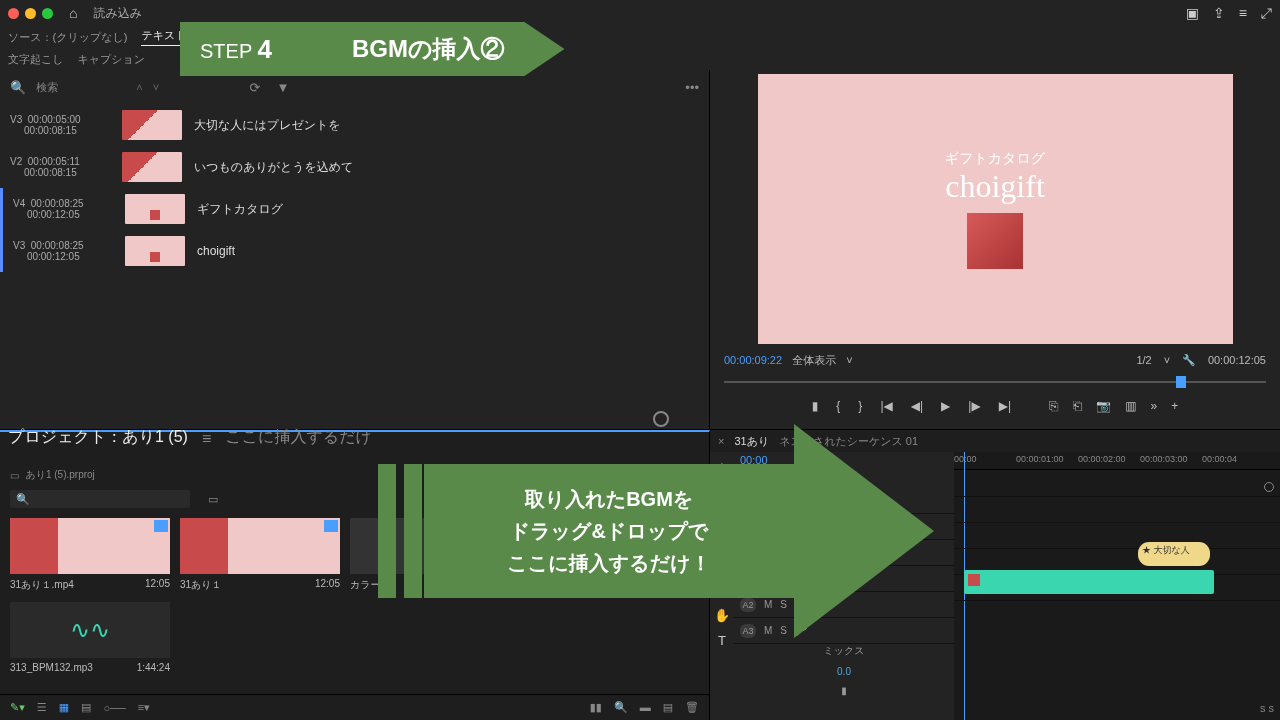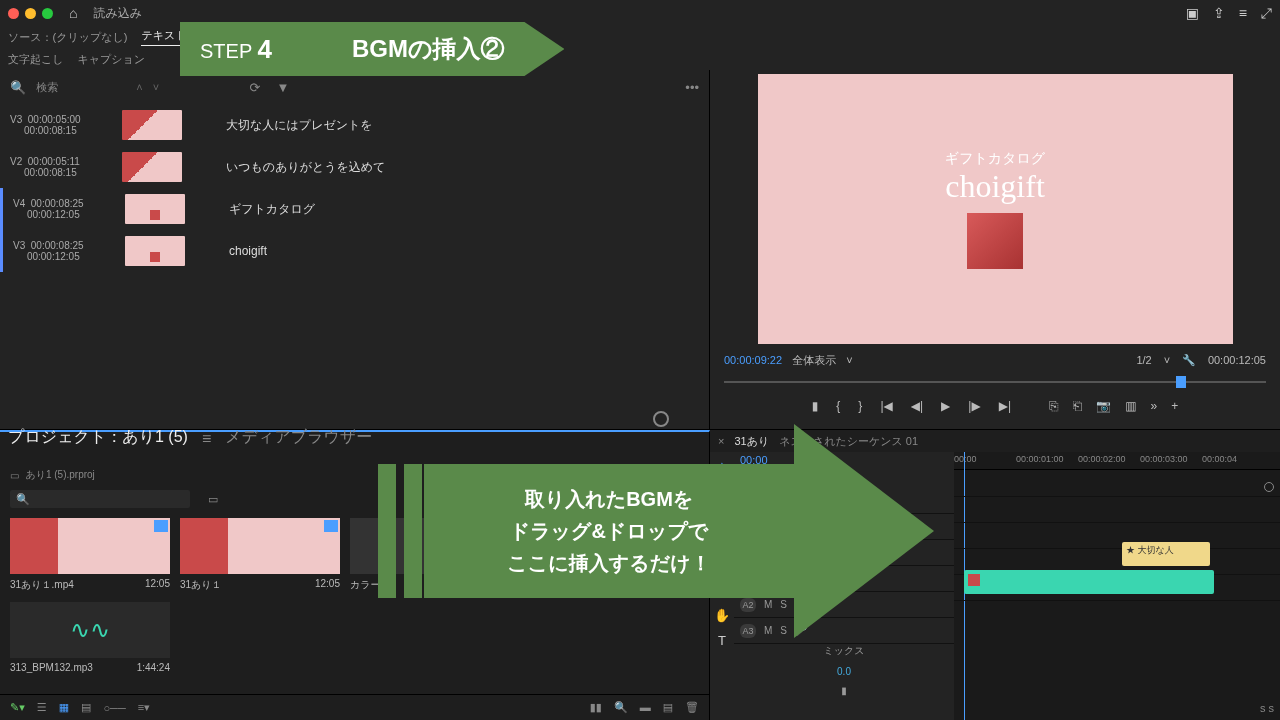--- a/index.html
+++ b/index.html
@@ -37,21 +37,21 @@
   .search-box { flex: 0 0 90px; color: #888; }
   .tp-icons { margin-left: auto; display: flex; gap: 16px; color: #888; font-size: 13px; }
   .caption-list { flex: 1; overflow: hidden; }
   .caption-row { display: flex; align-items: center; padding: 6px 10px; gap: 12px; }
   .caption-row.sel { border-left: 3px solid #5a8cff; }
   .cap-meta { width: 100px; color: #aaa; font-size: 10px; }
   .cap-track { display: block; }
   .cap-thumb { width: 60px; height: 30px; background: linear-gradient(135deg, #c94a4a 40%, #f0c8c8 40%); border-radius: 1px; position: relative; }
   .cap-thumb.pink { background: #f0c8c8; }
   .cap-thumb.pink::after { content:""; position:absolute; width:10px; height:10px; background:#c94a4a; left:25px; top:16px; }
-  .cap-text { color: #ddd; font-size: 12px; margin-left: 32px; }
+  .cap-text { color: #ddd; font-size: 12px; }
   .scroll-knob { position: absolute; right: 40px; bottom: 2px; width: 16px; height: 16px; border: 2px solid #888; border-radius: 50%; }
 
   
   .program { background: #232323; border-bottom: 1px solid #000; display: flex; flex-direction: column; padding: 4px; }
   .prog-view { flex: 0 0 270px; margin: 0 auto; width: 475px; background: #f0c8c8; position: relative; display: flex; flex-direction: column; align-items: center; justify-content: center; }
   .prog-sub { color: #fff; font-size: 14px; }
   .prog-title { color: #fff; font-size: 32px; font-family: serif; }
   .prog-card { width: 56px; height: 56px; background: linear-gradient(135deg,#d85a5a,#a83232); margin-top: 8px; }
   .prog-ctrl { height: 24px; display: flex; align-items: center; padding: 0 10px; gap: 10px; color: #bbb; font-size: 11px; margin-top: 4px; }
   .tc-blue { color: #4a9eff; }
@@ -91,21 +91,21 @@
   .track-head { height: 26px; border-bottom:1px solid #111; display:flex; align-items:center; padding:0 6px; gap:8px; color:#999; font-size:10px; }
   .track-toggle { width:16px; height:14px; background:#3a3a3a; border-radius:6px; display:inline-flex; align-items:center; justify-content:center; font-size:9px; }
   .track-toggle.on { background:#4a9eff; color:#fff; }
   .mix-row { height:22px; display:flex; align-items:center; gap:8px; padding:0 6px; color:#999; font-size:10px;flex-direction:column; }
   .mix-val { color:#4ad; }
   .tl-content { flex:1; background:#1a1a1a; position:relative; }
   .tl-ruler2 { height:18px; border-bottom:1px solid #000; position:relative; }
   .ruler-tick { position:absolute; top:2px; font-size:9px; color:#888; }
   .playhead { position:absolute; top:0; bottom:0; width:1px; background:#4a9eff; left:10px; }
   .clip { position:absolute; height:24px; border-radius:2px; }
-  .clip.vid { background:#f0d88a; top:90px; left:168px; width:88px; font-size:9px; color:#333; padding:2px 4px; overflow:hidden; }
+  .clip.vid { background:#f0d88a; top:90px; left:184px; width:72px; font-size:9px; color:#333; padding:2px 4px; overflow:hidden;border-radius:11px; }
   .clip.aud { background:#3ad6b0; top:118px; left:10px; width:250px; }
   .clip.aud::before { content:""; position:absolute; left:4px; top:4px; width:12px; height:12px; background:#c94a4a; }
   .lane-line { position:absolute; left:0; right:0; height:1px; background:#111; }
 
   
   .arrow-wrap { position:absolute; left:378px; top:454px; width:570px; height:200px; z-index:40; pointer-events:none; }
   .arrow-bars { position:absolute; left:0; top:10px; display:flex; gap:8px; }
   .arrow-bars span { width:18px; height:134px; background:#5a8a4a; display:block; }
   .arrow-body { position:absolute; left:46px; top:10px; width:370px; height:134px; background:#5a8a4a; color:#fff; display:flex; flex-direction:column; align-items:center; justify-content:center; font-size:20px; font-weight:bold; line-height:1.6; }
   .arrow-head { position:absolute; left:416px; top:-30px; width:0; height:0; border-top:107px solid transparent; border-bottom:107px solid transparent; border-left:140px solid #5a8a4a; }
@@ -234,21 +234,21 @@
         <span>»</span>
         <span>+</span>
       </div>
     </div>
   </div>
 
   <div class="project">
     <div class="proj-tabs">
       <span class="active">プロジェクト：あり1 (5)</span>
       <span>≡</span>
-      <span>メディアブラウザー</span>
+      <span>ここに挿入するだけ</span>
     </div>
     <div class="proj-path">
       <span>▭</span>
       <span>あり1 (5).prproj</span>
     </div>
     <div style="display:flex; align-items:center; gap:8px;">
       <div class="proj-search">🔍</div>
       <span style="color:#888;">▭</span>
     </div>
     <div class="proj-grid" id="projgrid">

